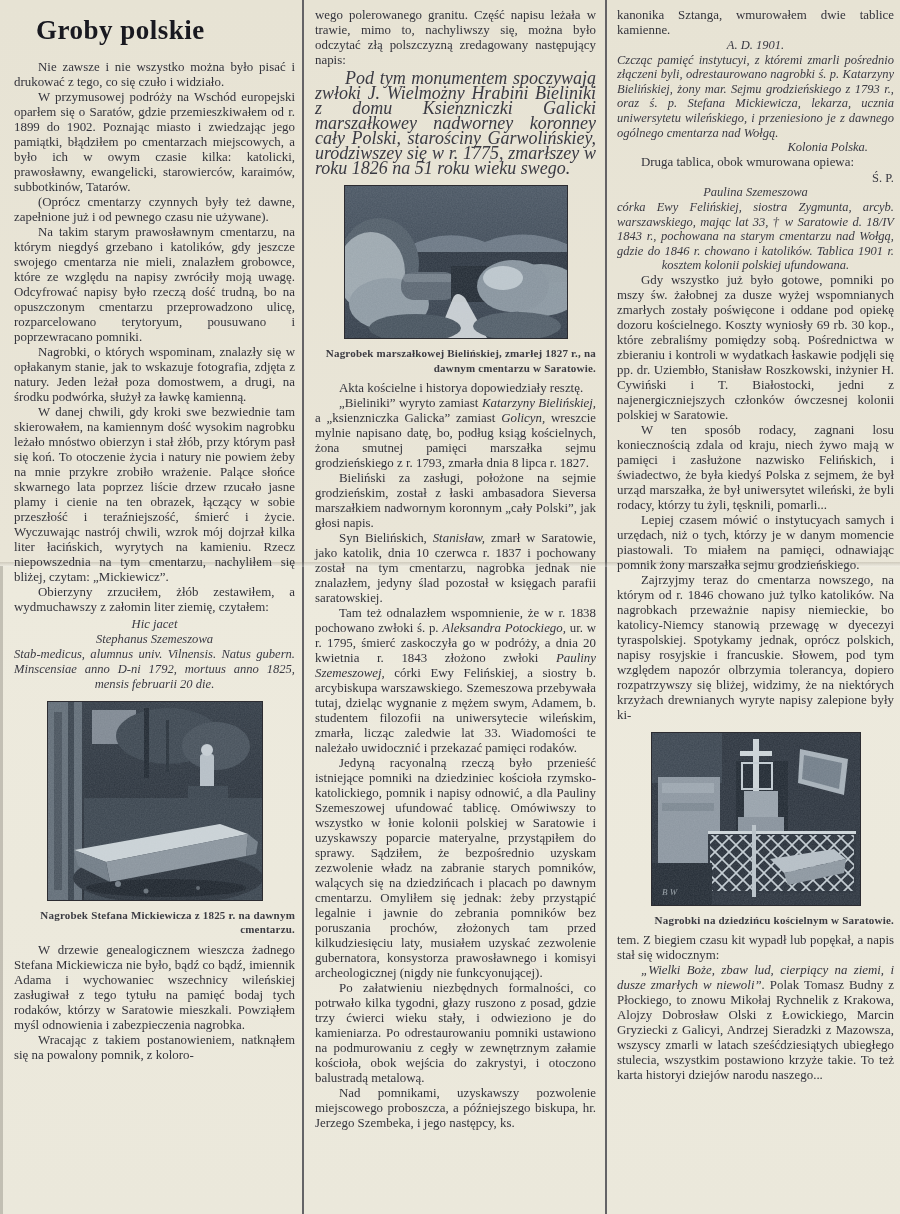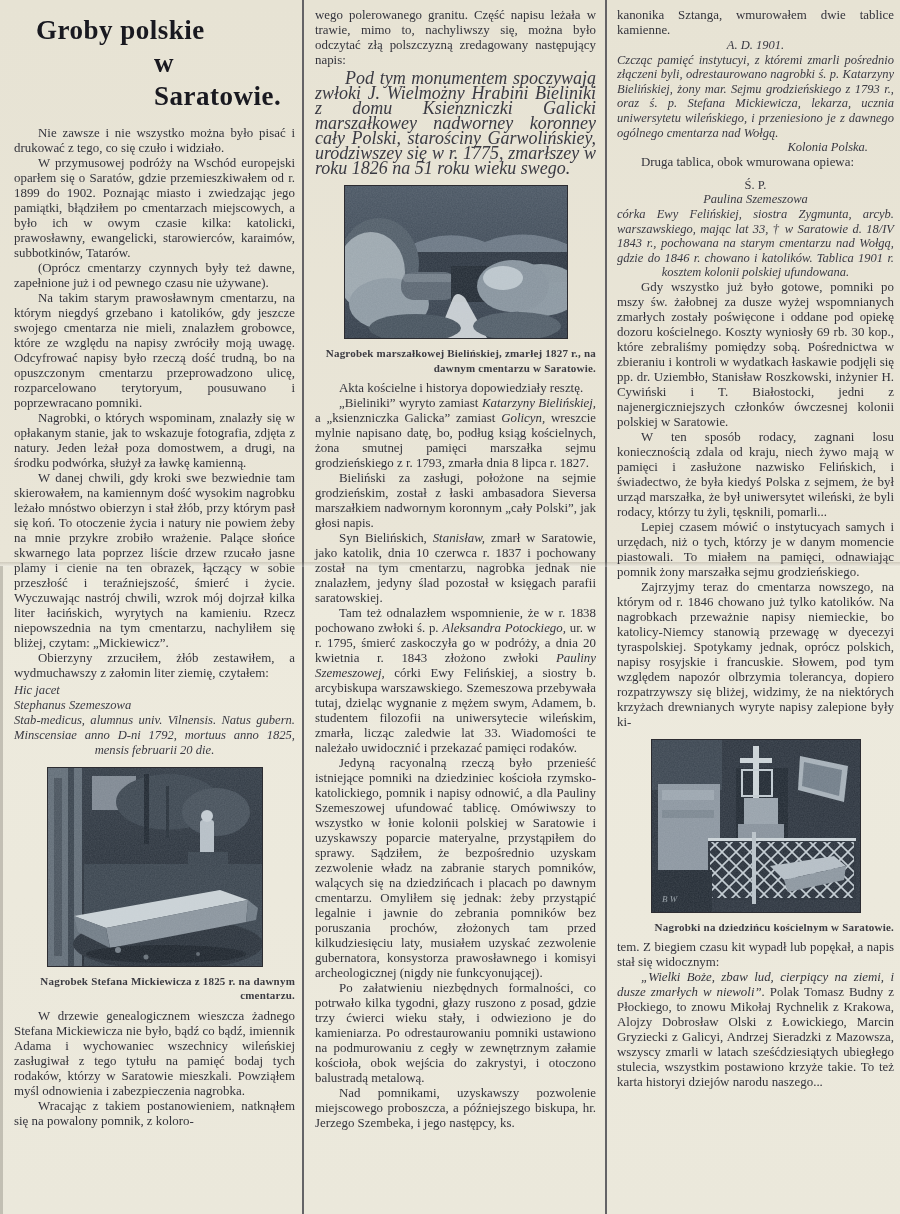--- a/index.html
+++ b/index.html
@@ -24,46 +24,45 @@
   h1{margin:6px 0 13px 0;font-size:27px;line-height:1.22;font-weight:bold;
      color:#191920;letter-spacing:.5px;text-align:left;}
   h1 .tl1{display:block;padding-left:22px;}
   h1 .tl2{display:block;padding-left:140px;}
   p{margin:0;text-indent:24px;}
   p.cont{text-indent:0;}
   .it{font-style:italic;}
   .inscription{font-style:italic;font-size:18px;margin:3px 0 3px 0;color:#3a3a43;}
   .inscription p{text-indent:30px;}
   .epitaph{font-style:italic;font-size:12.6px;margin:2px 0 2px 0;color:#3a3a43;}
-  .ep-c{text-align:left;text-indent:0;}
+  .ep-c{text-align:center;text-indent:0;}
   .ep-body{text-align:justify;text-align-last:center;text-indent:0;}
   .tablet{font-style:italic;font-size:12.5px;line-height:14.6px;color:#3a3a43;}
   .tablet .t-head{text-align:center;text-indent:0;}
   .tablet .t-body{text-align:justify;text-indent:0;}
   .tablet .t-body2{text-align:justify;text-align-last:center;text-indent:0;}
   .tablet .t-sig{text-align:right;padding-right:26px;text-indent:0;}
-  .sp-head{text-align:center;text-indent:0;margin-top:8px;}
+  .sp-head{text-align:right;text-indent:0;margin-top:1px;}
   .photo{display:block;margin:9px auto 7px auto;border:1px solid #2c2c31;background:#39434e;}
   .caption{font-size:11px;font-weight:bold;line-height:1.32;text-align:right;
            color:#3b3b42;margin:0 0 6px 0;text-indent:0;letter-spacing:.2px;}
 </style>
 </head>
 <body>
 
 <div class="page">
 
   <div class="vline v1"></div>
   <div class="vline v2"></div>
   <div class="seam"></div>
   <div class="edge-mark"></div>
 
   <div class="col col1">
     <h1>
       <span class="tl1">Groby polskie</span>
-      <span class="tl2">w Saratowie.</span>
     </h1>
     <p>Nie zawsze i nie wszystko można było pisać i drukować z tego, co się czuło i widziało.</p>
     <p>W przymusowej podróży na Wschód europejski oparłem się o Saratów, gdzie przemieszkiwałem od r. 1899 do 1902. Poznając miasto i zwiedzając jego pamiątki, błądziłem po cmentarzach miejscowych, a było ich w owym czasie kilka: katolicki, prawosławny, ewangelicki, starowierców, karaimów, subbotkinów, Tatarów.</p>
     <p>(Oprócz cmentarzy czynnych były też dawne, zapełnione już i od pewnego czasu nie używane).</p>
     <p>Na takim starym prawosławnym cmentarzu, na którym niegdyś grzebano i katolików, gdy jeszcze swojego cmentarza nie mieli, znalazłem grobowce, które ze względu na napisy zwróciły moją uwagę. Odcyfrować napisy było rzeczą dość trudną, bo na opuszczonym cmentarzu przeprowadzono ulicę, rozparcelowano terytoryum, pousuwano i poprzewracano pomniki.</p>
     <p>Nagrobki, o których wspominam, znalazły się w opłakanym stanie, jak to wskazuje fotografia, zdjęta z natury. Jeden leżał poza domostwem, a drugi, na środku podwórka, służył za ławkę kamienną.</p>
     <p>W danej chwili, gdy kroki swe bezwiednie tam skierowałem, na kamiennym dość wysokim nagrobku leżało mnóstwo obierzyn i stał żłób, przy którym pasł się koń. To otoczenie życia i natury nie powiem żeby na mnie przykre zrobiło wrażenie. Palące słońce skwarnego lata poprzez liście drzew rzucało jasne plamy i cienie na ten obrazek, łączący w sobie przeszłość i teraźniejszość, śmierć i życie. Wyczuwając nastrój chwili, wzrok mój dojrzał kilka liter łacińskich, wyrytych na kamieniu. Rzecz niepowszednia na tym cmentarzu, nachyliłem się bliżej, czytam: „Mickiewicz”.</p>
     <p>Obierzyny zrzuciłem, żłób zestawiłem, a wydmuchawszy z załomin liter ziemię, czytałem:</p>
     <div class="epitaph">
       <p class="ep-c">Hic jacet</p>

